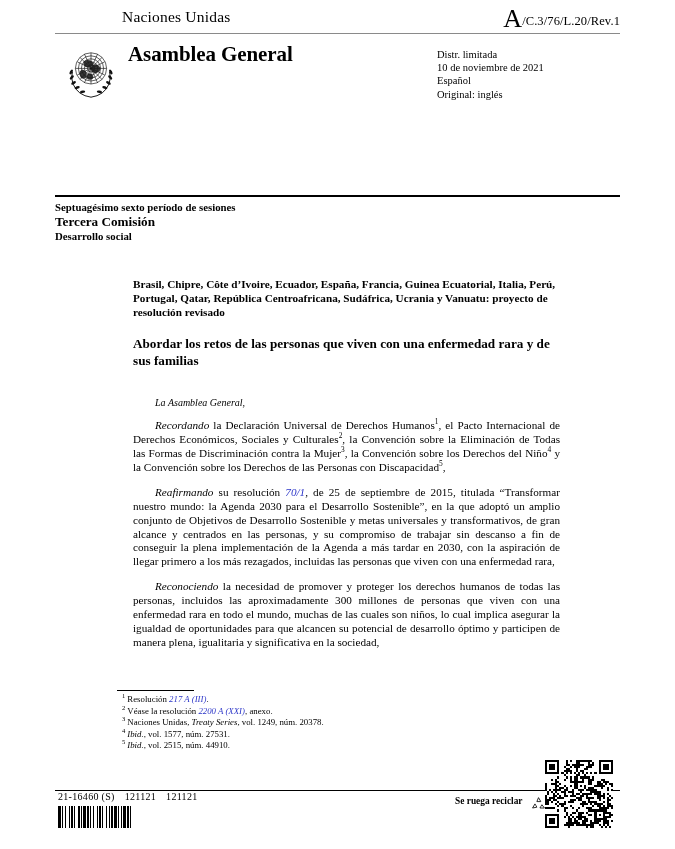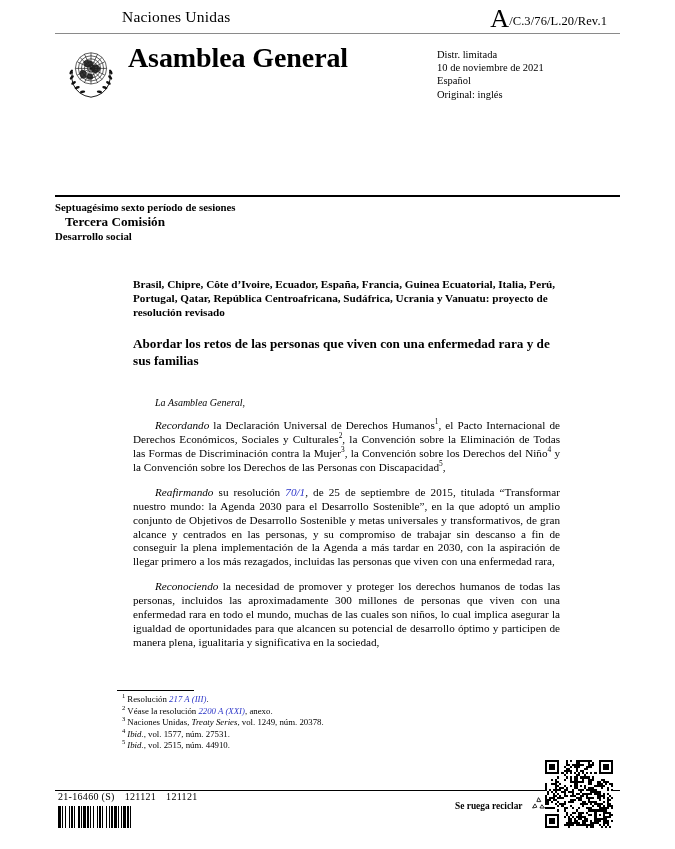--- a/index.html
+++ b/index.html
@@ -37,21 +37,21 @@
   .un-name {
     position: absolute;
     left: 67px;
     top: 0px;
     font-size: 15.5px;
     letter-spacing: 0.2px;
     white-space: nowrap;
   }
   .doc-symbol {
     position: absolute;
-    right: 13px;
+    right: 0px;
     top: -2px;
     white-space: nowrap;
     text-align: left;
   }
   .doc-symbol .sym-a {
     font-size: 26px;
     line-height: 1;
     vertical-align: -2px;
   }
   .doc-symbol .sym-rest {
@@ -73,21 +73,21 @@
     left: 61px;
     top: 42px;
     width: 60px;
     height: 60px;
   }
 
   .ga-title {
     position: absolute;
     left: 128px;
     top: 42px;
-    font-size: 28px;
+    font-size: 21px;
     font-weight: bold;
     letter-spacing: -0.1px;
     white-space: nowrap;
   }
 
   .distr-block {
     position: absolute;
     left: 437px;
     top: 48px;
     font-size: 10.5px;
@@ -110,21 +110,20 @@
     top: 201px;
     font-size: 10.8px;
     line-height: 13.4px;
     width: 400px;
   }
   .session-block .b { font-weight: bold; }
   .session-block .committee {
     font-weight: bold;
     font-size: 13.2px;
     line-height: 15.5px;
-    margin-left: 10px;
   }
 
   
   .body-col {
     position: absolute;
     left: 133px;
     top: 278px;
     width: 427px;
   }
 
@@ -218,21 +217,20 @@
     position: absolute;
     left: 58px;
     top: 806px;
     height: 22px;
   }
   .recycle-wrap {
     position: absolute;
     left: 455px;
     top: 796px;
     display: flex;
-    align-items: center;
     gap: 7px;
   }
   .recycle-text {
     font-size: 9.4px;
     font-weight: bold;
     white-space: nowrap;
   }
   .qr {
     position: absolute;
     left: 545px;

